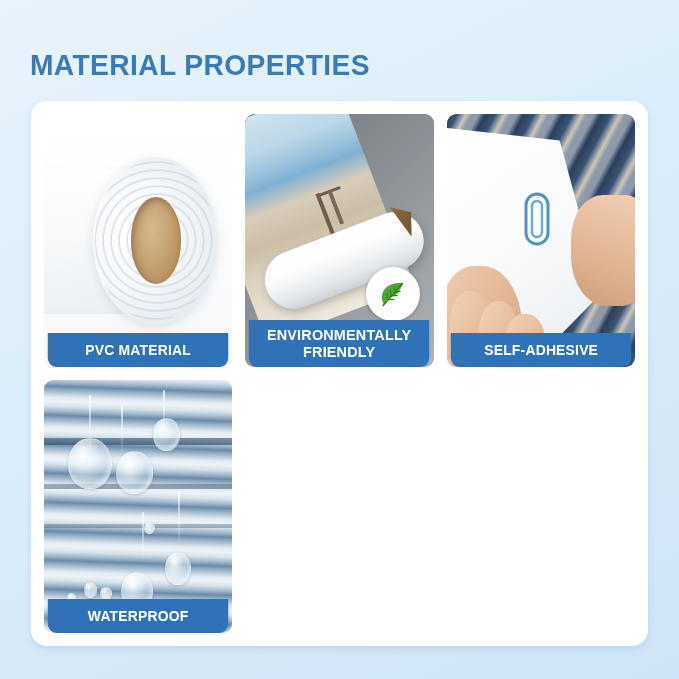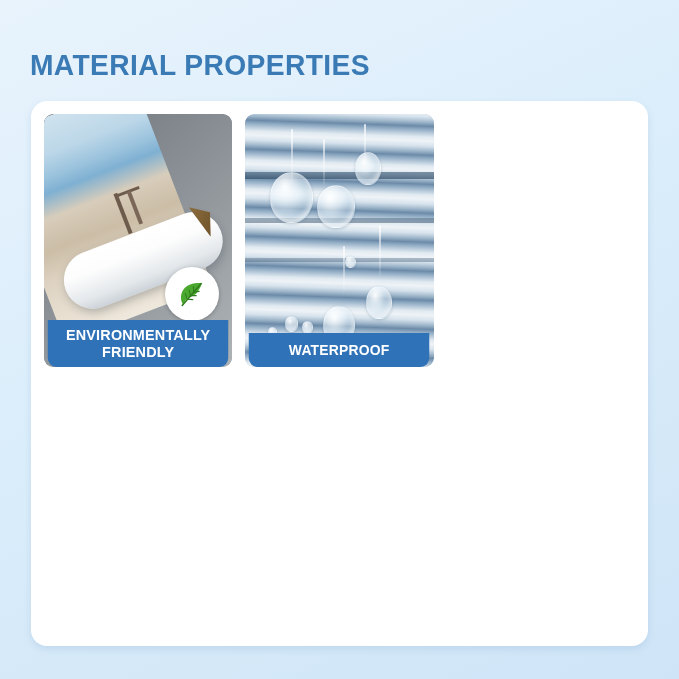--- a/index.html
+++ b/index.html
@@ -410,20 +410,30 @@
 </head>
 <body>
 
 <div id="header">
   <div id="page-title">MATERIAL PROPERTIES</div>
 </div>
 
 <div id="card">
   <div id="grid">
 
+    <div class="tile">
+      <div class="tile-photo photo-roll">
+        <div class="roll-bg"></div>
+        <div class="roll-sheet"></div>
+        <div class="roll-body"></div>
+        <div class="roll-rings"></div>
+        <div class="roll-core"></div>
+      </div>
+      <div class="tile-label">PVC MATERIAL</div>
+    </div>
 
     <div class="tile">
       <div class="tile-photo photo-eco">
         <div class="eco-bg"></div>
         <div class="eco-scene"></div>
         <div class="eco-pier-top"></div>
         <div class="eco-pier"></div>
         <div class="eco-pier2"></div>
         <div class="eco-roll">
           <div class="eco-roll-tube"></div>
@@ -440,20 +450,38 @@
               <path d="M12.2 22.1L17.8 22.6"></path>
               <path d="M15.4 18.6L21.2 18.6"></path>
               <path d="M18.8 15.2L24.2 14.4"></path>
             </g>
           </svg>
         </div>
       </div>
       <div class="tile-label two-line">ENVIRONMENTALLY FRIENDLY</div>
     </div>
 
+    <div class="tile">
+      <div class="tile-photo photo-adh">
+        <div class="adh-marble"></div>
+        <div class="adh-white-sheet"></div>
+        <div class="adh-clip">
+          <svg width="30" height="58" viewBox="0 0 30 58" aria-hidden="true">
+            <rect x="4" y="4" width="22" height="50" rx="11" fill="none" stroke="#4f93c9" stroke-width="3"></rect>
+            <rect x="10" y="11" width="10" height="36" rx="5" fill="none" stroke="#6fa9d6" stroke-width="2.4"></rect>
+          </svg>
+        </div>
+        <div class="adh-hand-r"></div>
+        <div class="adh-hand-l"></div>
+        <div class="adh-finger" style="left:2%;"></div>
+        <div class="adh-finger" style="left:17%; height:36%;"></div>
+        <div class="adh-finger" style="left:31%; height:31%;"></div>
+      </div>
+      <div class="tile-label">SELF-ADHESIVE</div>
+    </div>
 
     <div class="tile">
       <div class="tile-photo photo-water">
         <div class="water-planks"></div>
         <div class="water-dark-band" style="top:23%;"></div>
         <div class="water-dark-band" style="top:41%; height:5px; opacity:0.5;"></div>
         <div class="water-dark-band" style="top:57%; height:4px; opacity:0.4;"></div>
         <div class="streak" style="left:24%; top:6%; height:22%;"></div>
         <div class="streak" style="left:41%; top:10%; height:18%;"></div>
         <div class="streak" style="left:63%; top:4%; height:16%;"></div>

